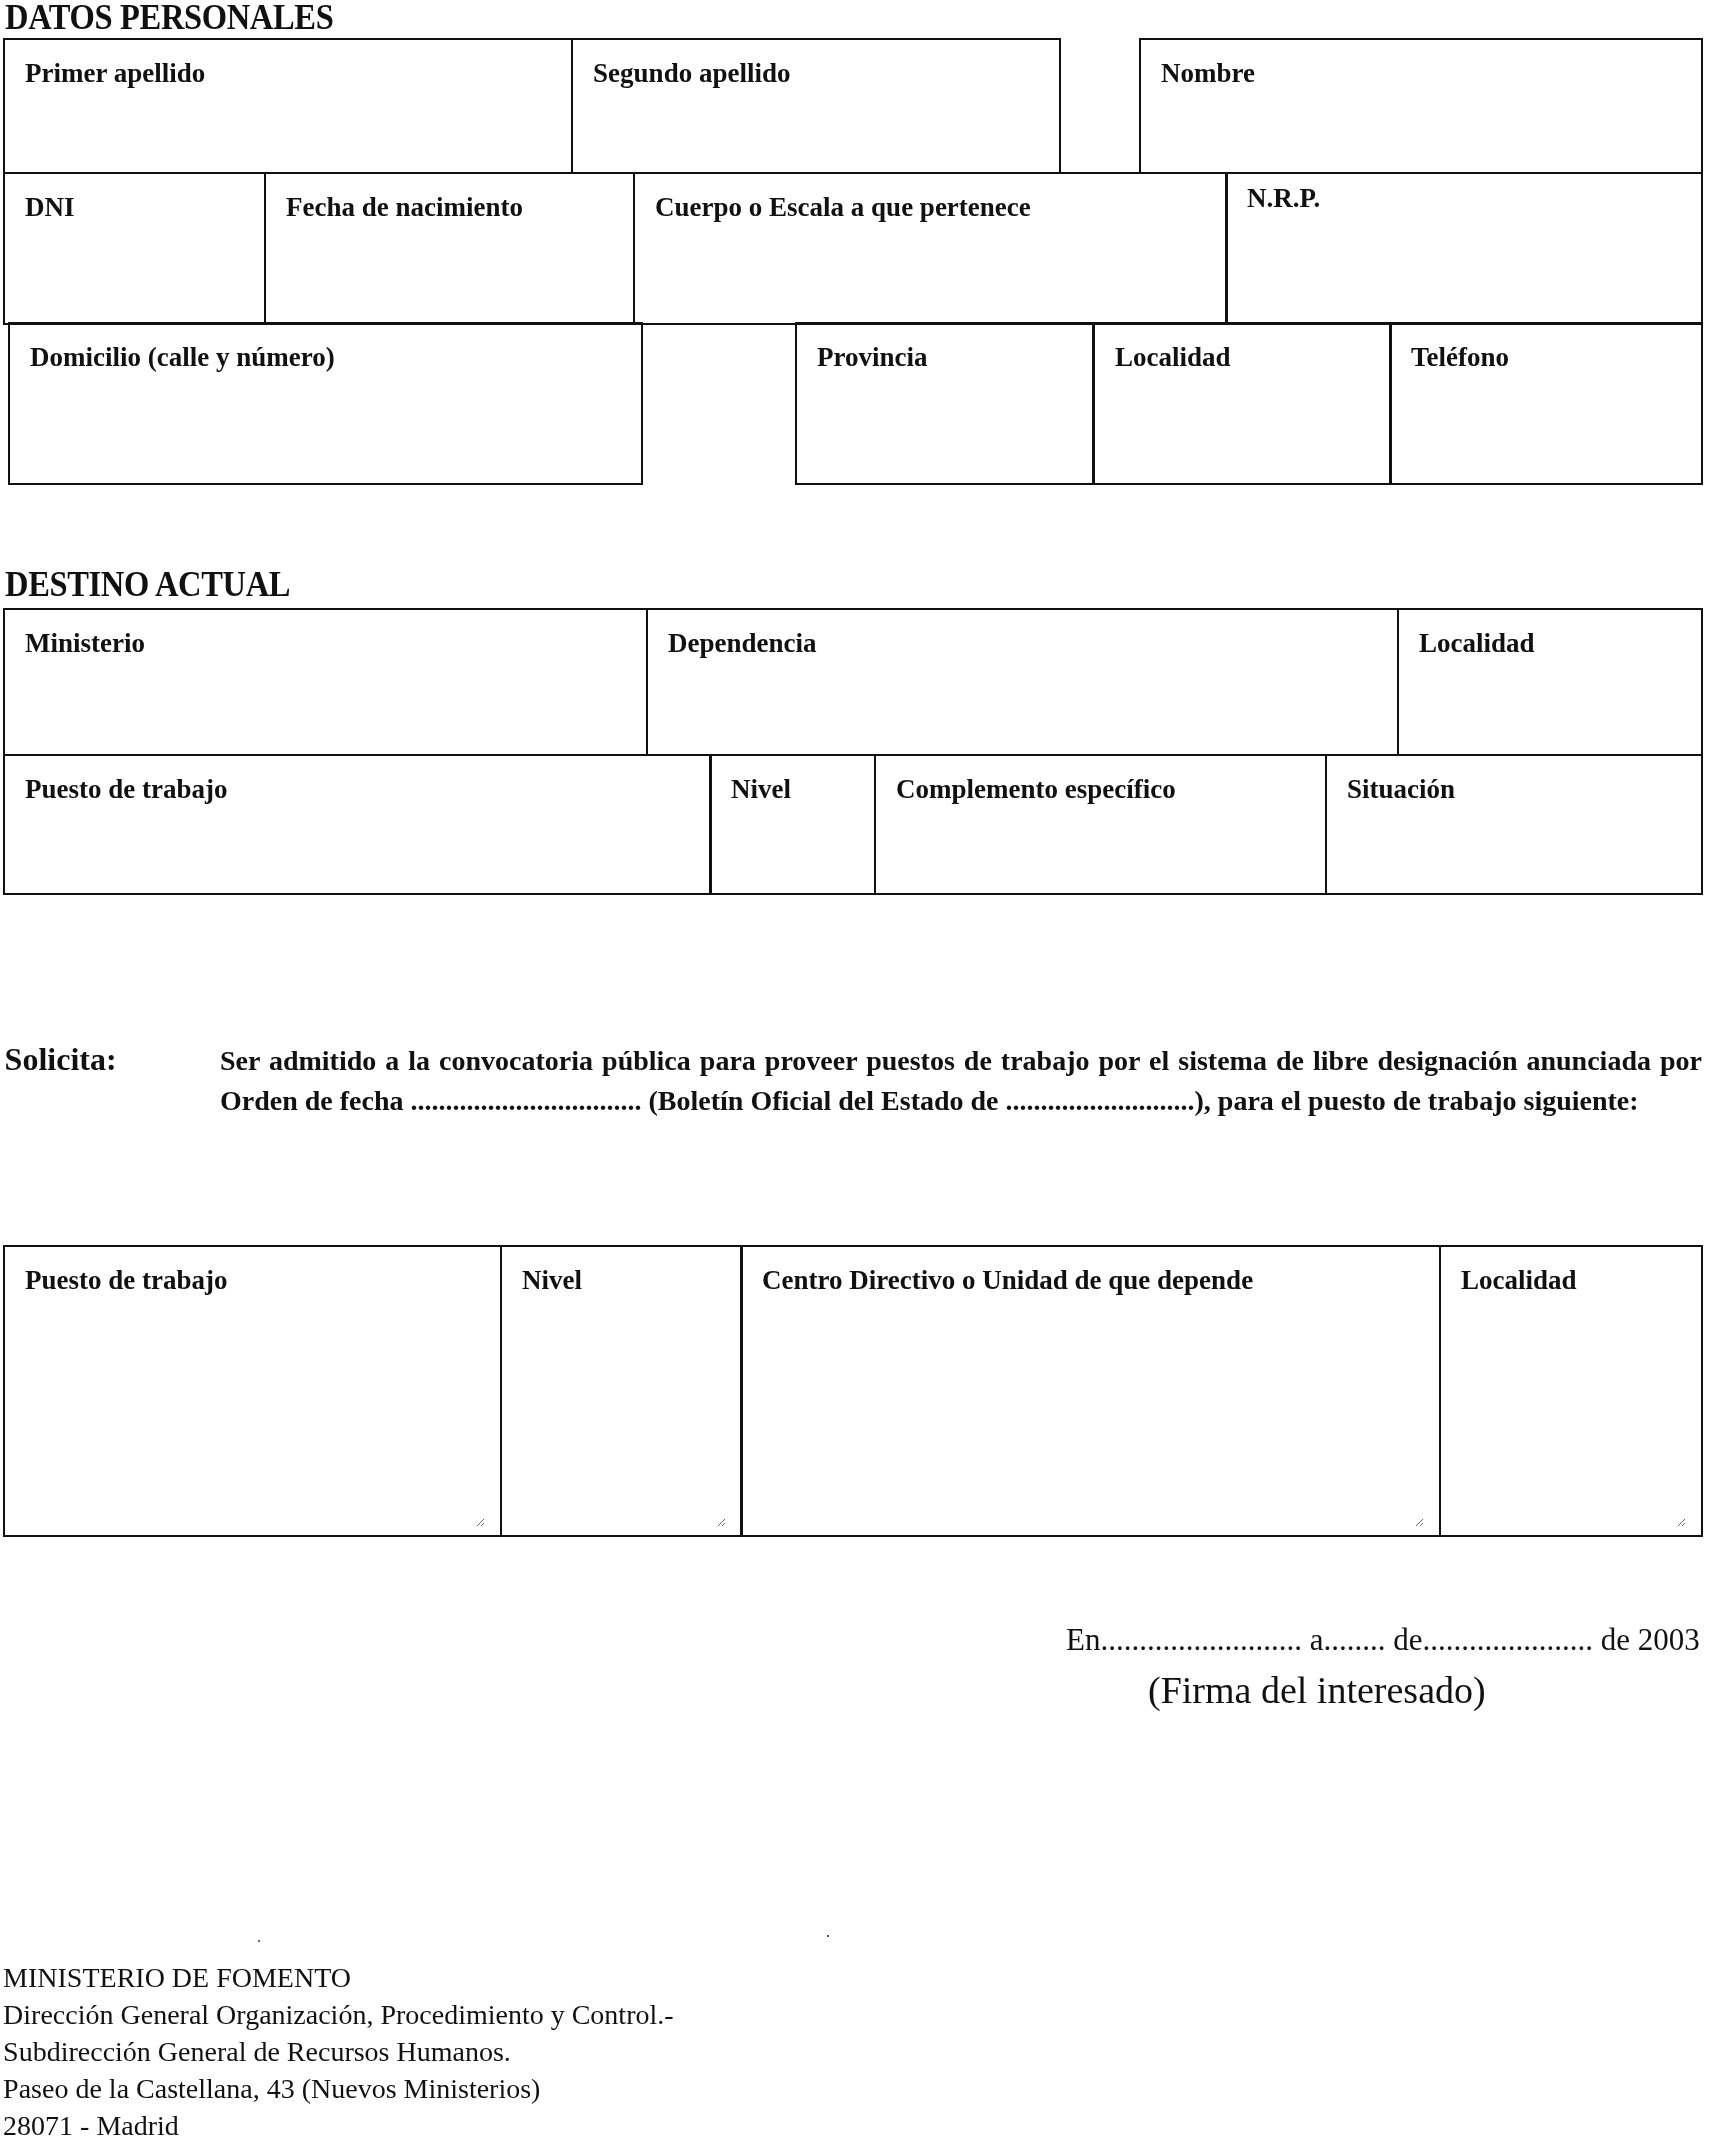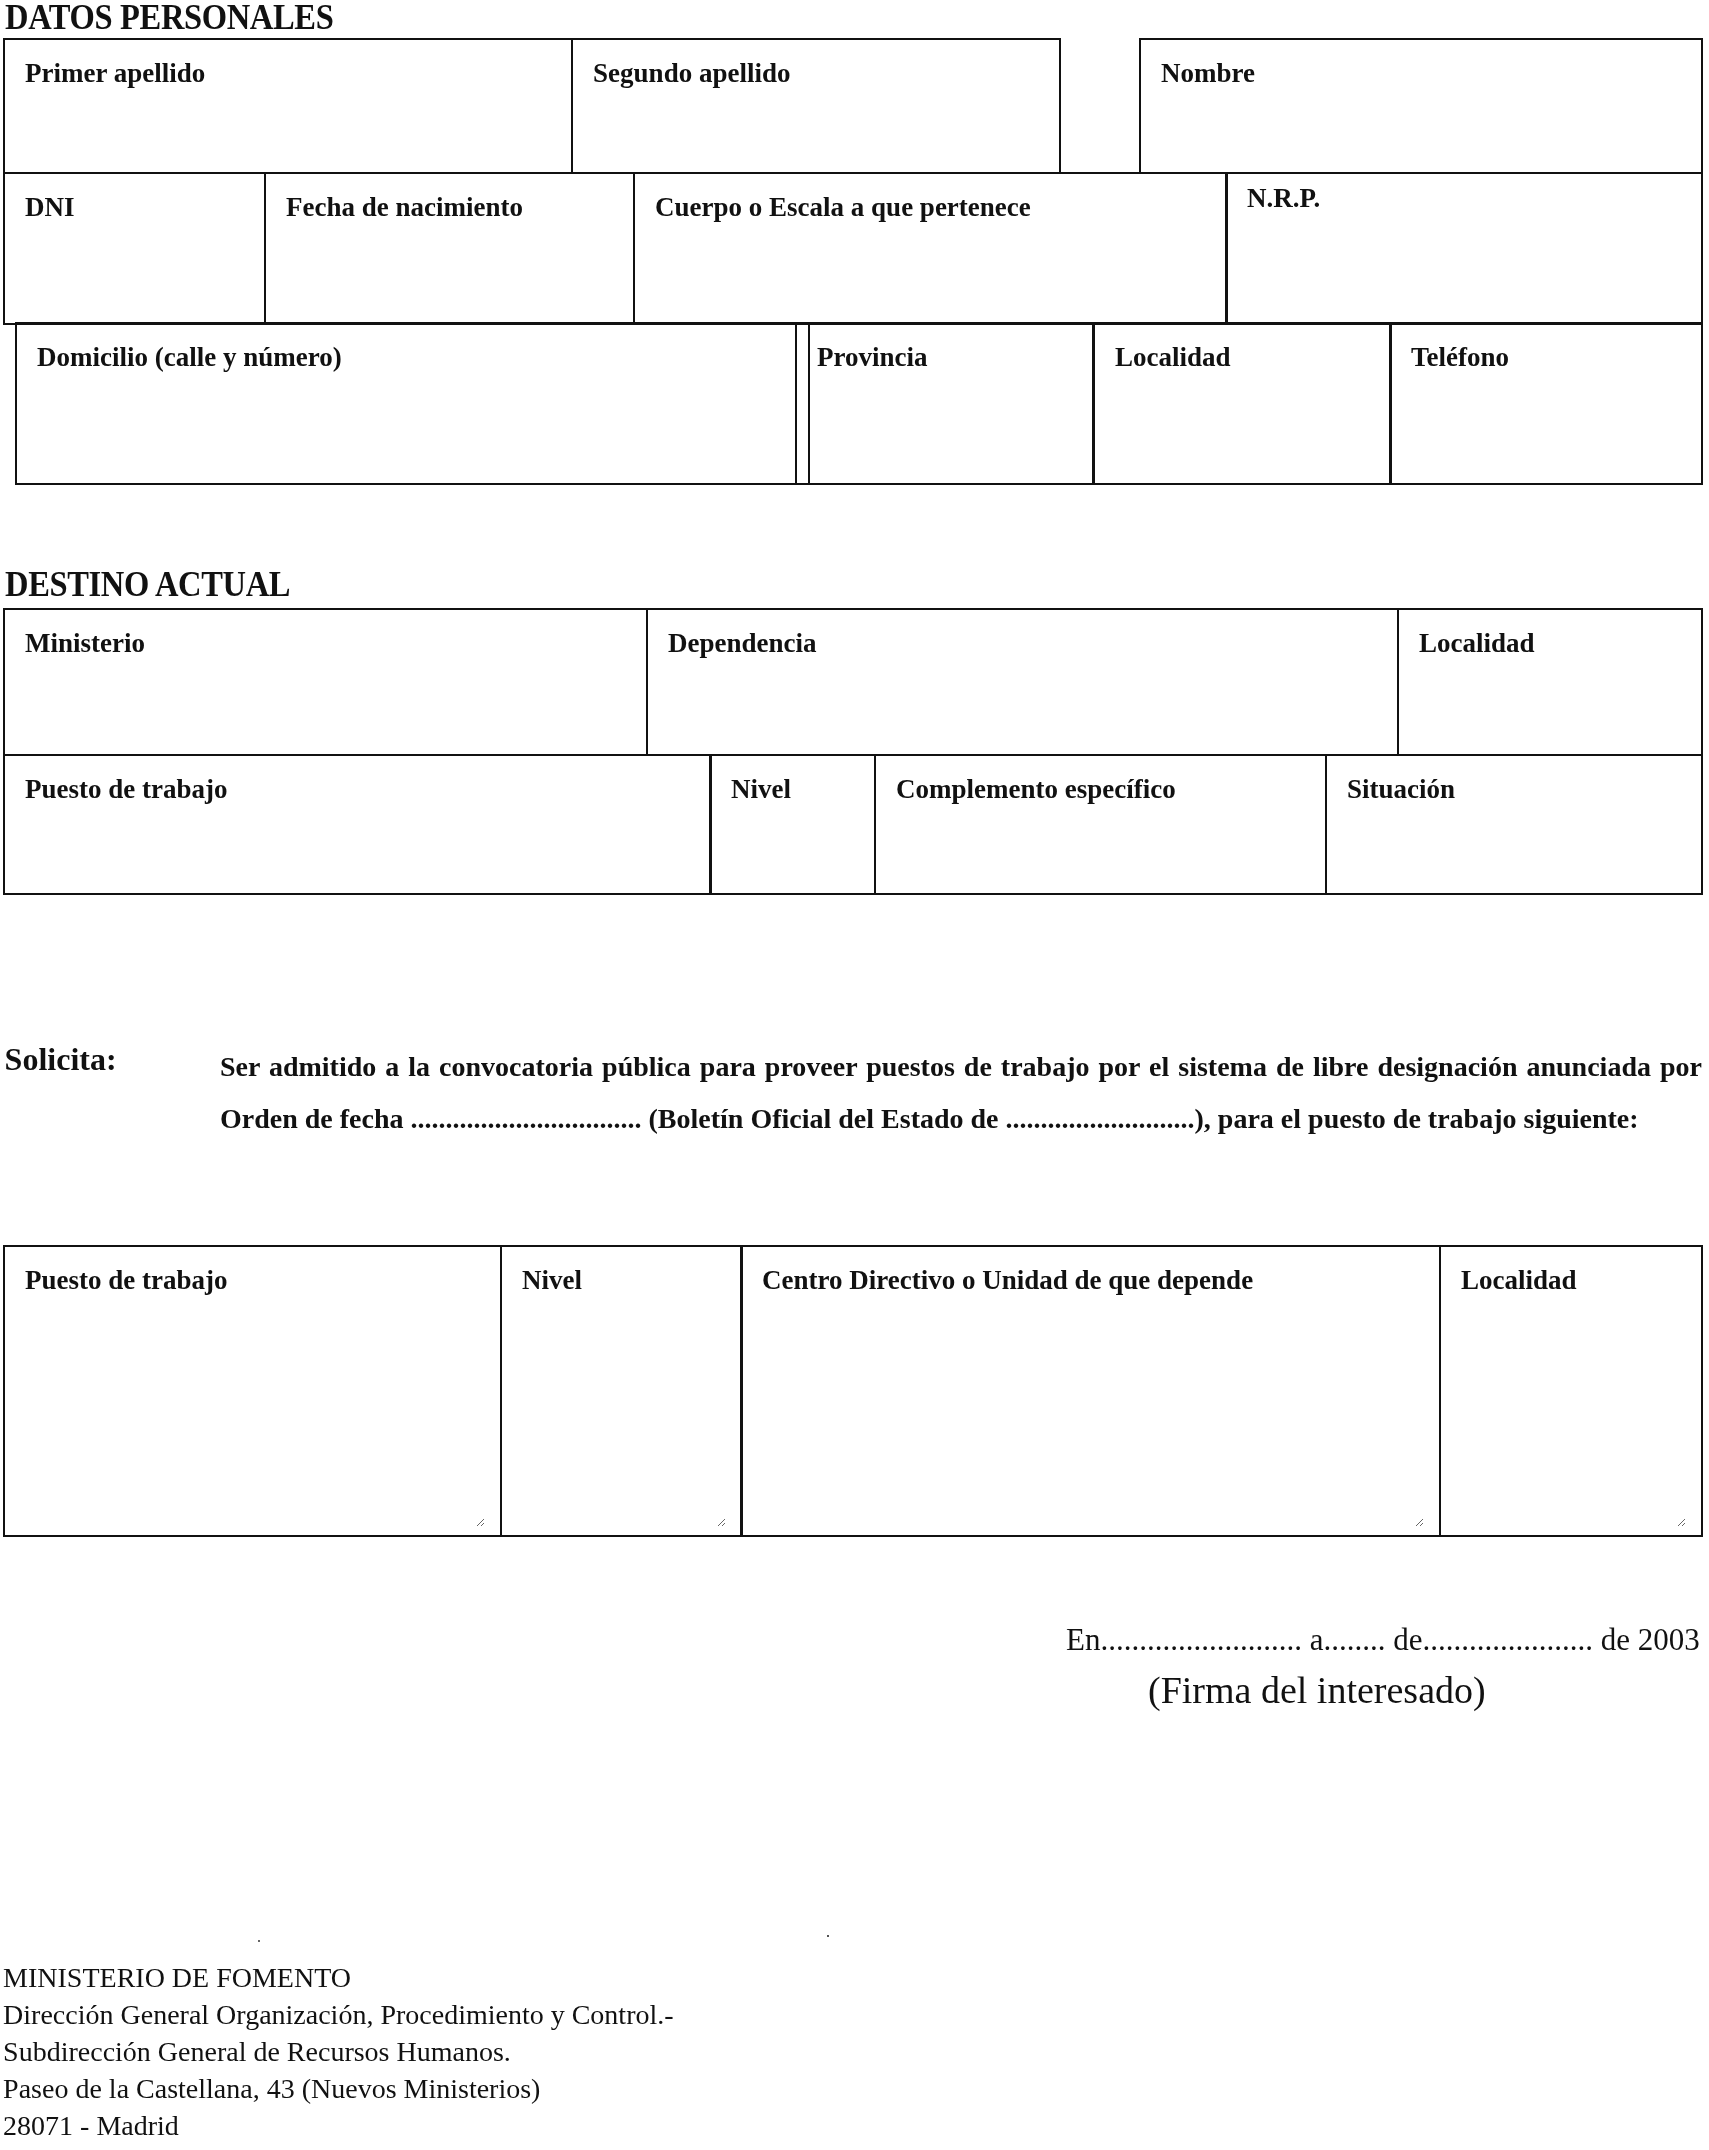--- a/index.html
+++ b/index.html
@@ -24,21 +24,21 @@
   .cell .value {
     position: absolute; left: 20px; right: 15.4px; top: 61px; bottom: 7.7px;
     font-size: 24.6px; border: none; outline: none; background: transparent;
     font-family: "Liberation Serif", serif;
   }
   .solicita-label {
     position: absolute; left: 4.6px; top: 1041px; font-weight: bold; font-size: 32px;
   }
   .solicita-text {
     position: absolute; left: 220px; top: 1041px; width: 1482px;
-    font-weight: bold; font-size: 28px; line-height: 52px; text-align: justify;
+    font-weight: bold; font-size: 28px; line-height: 40px; text-align: justify;
     text-align-last: left;
   }
   .sig-line {
     position: absolute; right: 9.2px; top: 1622px; font-size: 31px; white-space: nowrap;
   }
   .sig-caption {
     position: absolute; left: 1148px; top: 1668px; font-size: 38px; white-space: nowrap;
   }
   .footer {
     position: absolute; left: 3.1px; top: 1959px; font-weight: normal; font-size: 28px; line-height: 37px;
@@ -78,21 +78,21 @@
     <div class="cell" style="left:630px; width:595px;">
       <span class="label">Cuerpo o Escala a que pertenece</span>
       <input class="value" value="" style="">
     </div>
     <div class="cell" style="left:1222px; width:478px;">
       <span class="label" style="top:9.2px;">N.R.P.</span>
       <input class="value" value="" style="">
     </div>
   </div>
   <div class="row" style="top:284px; height:163px;">
-    <div class="cell" style="left:12px; width:795px;">
+    <div class="cell" style="left:5px; width:635px;">
       <span class="label">Domicilio (calle y número)</span>
       <input class="value" value="" style="">
     </div>
     <div class="cell" style="left:792px; width:299px;">
       <span class="label">Provincia</span>
       <input class="value" value="" style="">
     </div>
     <div class="cell" style="left:1090px; width:299px;">
       <span class="label">Localidad</span>
       <input class="value" value="" style="">

